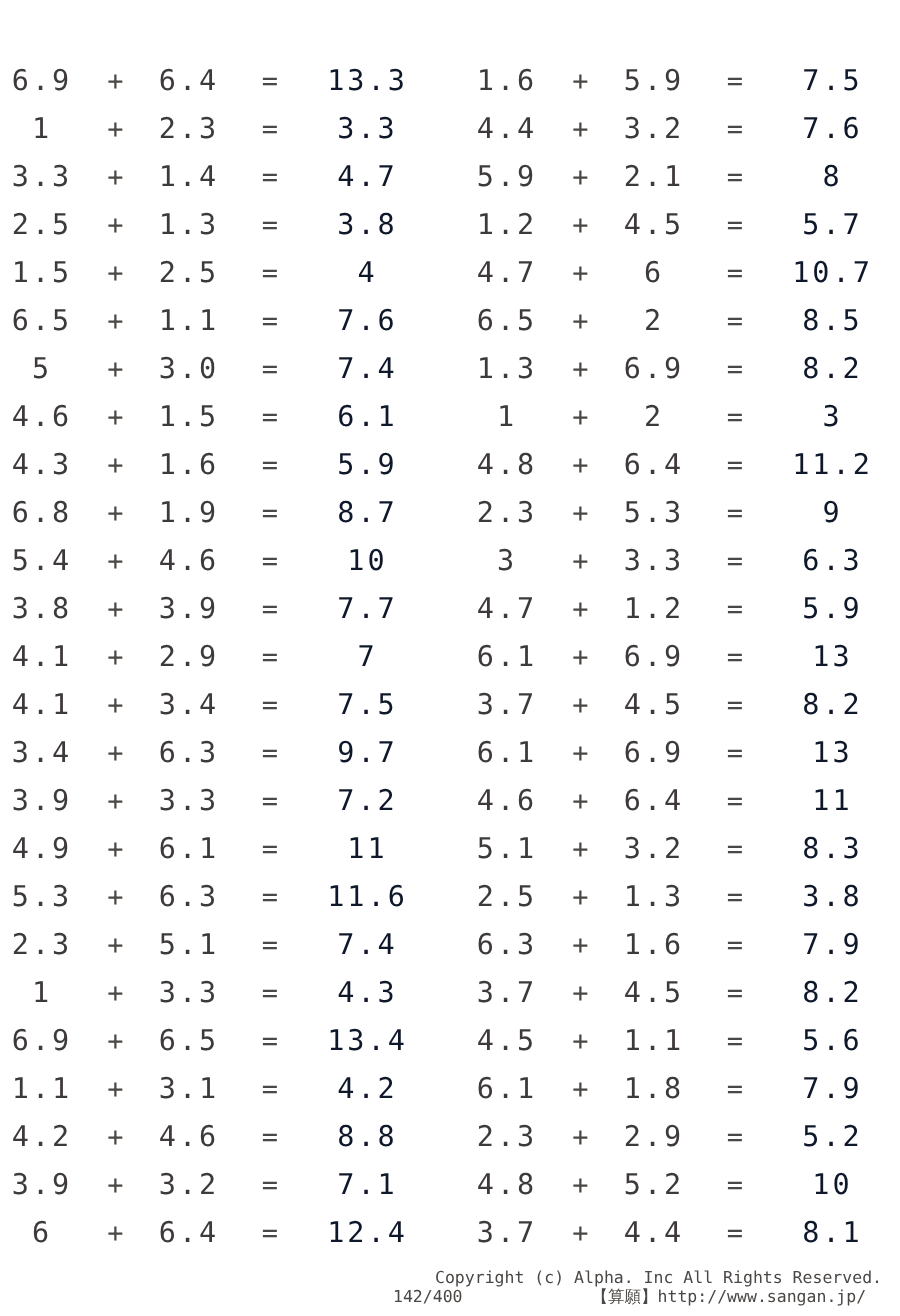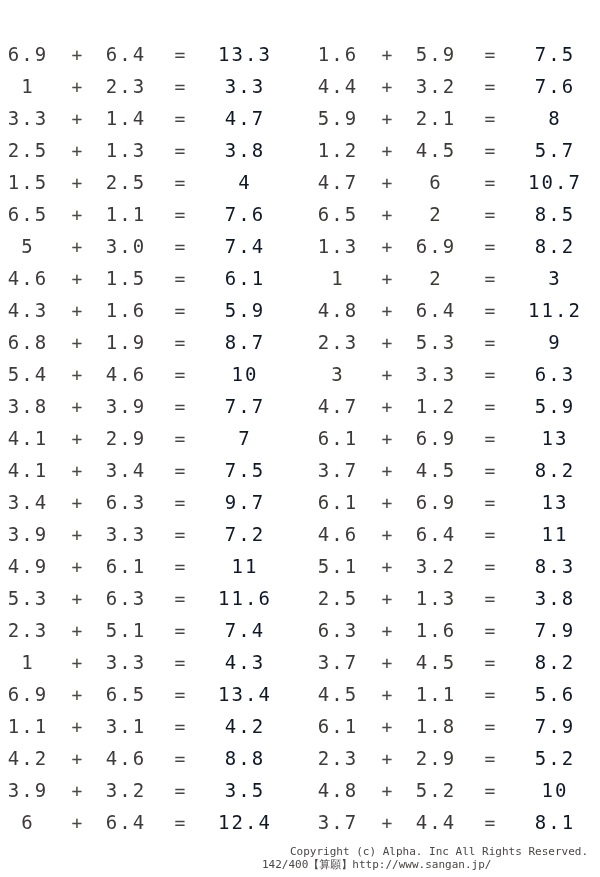--- a/index.html
+++ b/index.html
@@ -79,21 +79,21 @@
     top: 845px;
     width: 330px;
     font-family: "DejaVu Sans Mono", "Liberation Mono", monospace;
     font-size: 11px;
     line-height: 13px;
     color: #4a4745;
     white-space: nowrap;
   }
   .credits .line1 { margin-left: 28px; }
   .credits .line2 { display: flex; text-align: center; }
-  .credits .site { }
+  .credits .site { margin-left: 86px; }
 </style>
 </head>
 <body>
 
 <div class="page">
 
   <div class="problems">
     <div class="col left" id="col-left">
   <div class="row">
     <span class="cell a">6.9</span>
@@ -277,21 +277,21 @@
     <span class="cell b">4.6</span>
     <span class="cell eq">=</span>
     <span class="cell ans">8.8</span>
   </div>
 
   <div class="row">
     <span class="cell a">3.9</span>
     <span class="cell op">+</span>
     <span class="cell b">3.2</span>
     <span class="cell eq">=</span>
-    <span class="cell ans">3.5</span>
+    <span class="cell ans">7.1</span>
   </div>
 
   <div class="row">
     <span class="cell a">6</span>
     <span class="cell op">+</span>
     <span class="cell b">6.4</span>
     <span class="cell eq">=</span>
     <span class="cell ans">12.4</span>
   </div>
 </div>

